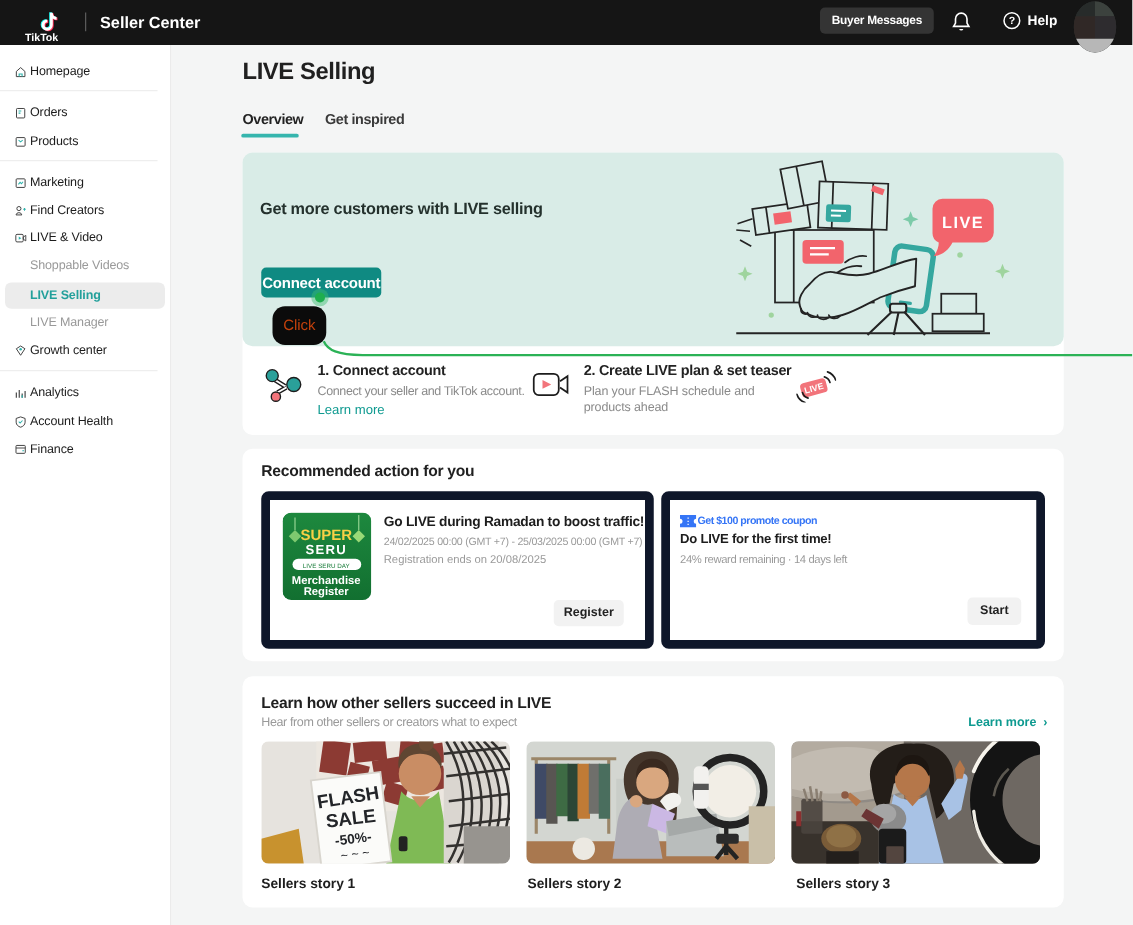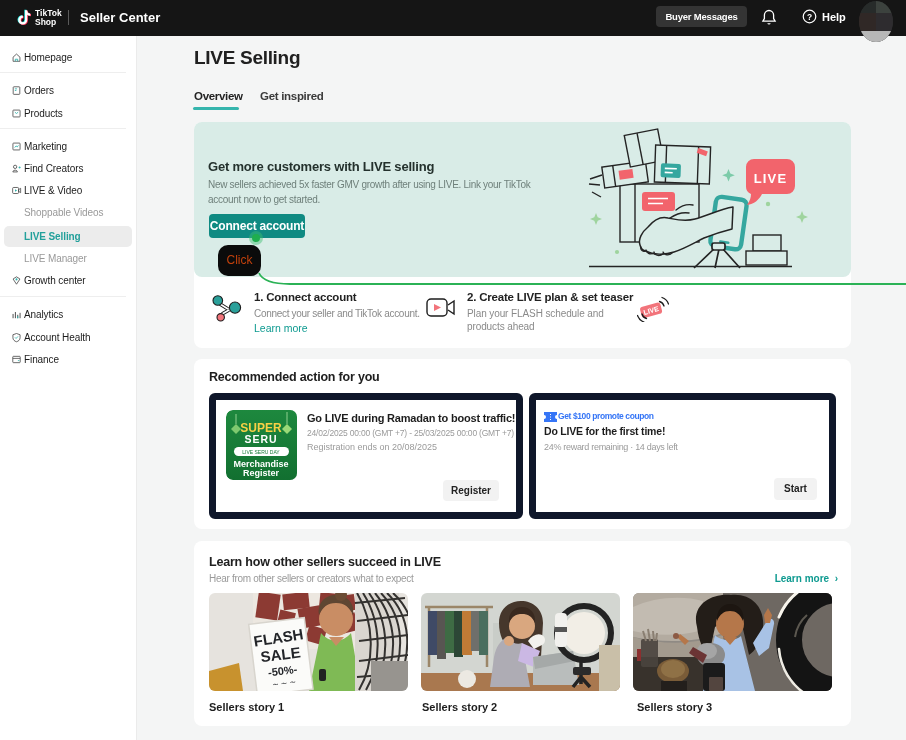--- a/index.html
+++ b/index.html
@@ -1,21 +1,21 @@
 <!DOCTYPE html>
 <html><head>
 <meta charset="utf-8">
 <style>
   * { margin:0; padding:0; box-sizing:border-box; }
   html,body { width:906px; height:740px; overflow:hidden; }
   body { font-family:"Liberation Sans", sans-serif; background:#f4f5f5; position:relative; }
 
   
   .topbar { position:absolute; left:0; top:0; width:906px; height:36px; background:#151515; z-index:30; }
-  .logo { position:absolute; left:17px; top:9px; display:flex; align-items:flex-start; }
+  .logo { position:absolute; left:17px; top:9px; display:flex; align-items:flex-end;flex-direction:column; }
   .logo-txt { color:#fff; font-size:8.5px; font-weight:bold; line-height:9px; margin-left:3px; }
   .logo-sep { position:absolute; left:68px; top:10px; width:1px; height:15px; background:#5a5a5a; }
   .sc-title { position:absolute; left:80px; top:10px; color:#fff; font-size:13px; font-weight:bold; }
   .bm-btn { position:absolute; left:656px; top:6px; width:91px; height:21px; background:#343434; border-radius:4px; color:#fff; font-size:9.5px; font-weight:bold; letter-spacing:-0.2px; text-align:center; line-height:21px; }
   .bell { position:absolute; left:761px; top:9px; }
   .help { position:absolute; left:802px; top:9px; display:flex; align-items:center; color:#fff; font-size:11px; font-weight:bold; }
   .avatar { position:absolute; left:859px; top:1px; width:34px; height:41px; border-radius:50%; overflow:hidden; background:#2c2f2e; z-index:31; }
   .avatar .q1{position:absolute;left:0;top:0;width:17px;height:12px;background:#272b2a;}
   .avatar .q2{position:absolute;left:17px;top:0;width:17px;height:12px;background:#3c423e;}
   .avatar .q3{position:absolute;left:0;top:12px;width:17px;height:18px;background:#302826;}
@@ -214,21 +214,20 @@
 <div class="main"></div>
 
 <h1 class="pagetitle">LIVE Selling</h1>
 <span style="position:absolute;left:194px;top:90px;font-size:11.5px;font-weight:bold;letter-spacing:-0.3px;color:#222">Overview</span>
 <span style="position:absolute;left:260px;top:90px;font-size:11.5px;font-weight:bold;letter-spacing:-0.3px;color:#3a3a3a">Get inspired</span>
 <div class="tab-line"></div>
 
 <div class="card card1">
   <div class="banner">
     <div class="b-h">Get more customers with LIVE selling</div>
-    <div class="b-d">New sellers achieved 5x faster GMV growth after using LIVE. Link your TikTok account now to get started.</div>
     <div class="b-btn">Connect account</div>
 
     <svg style="position:absolute;left:386px;top:0" width="271" height="155" viewBox="0 0 271 155">
       <g fill="none" stroke="#242424" stroke-width="1.4">
 
         <rect x="40" y="62" width="79" height="58" fill="#d9ece7"></rect>
         <path d="M55 62 V120"></path>
 
         <g transform="rotate(-8 45 52)">
             <rect x="23" y="42" width="44" height="21" fill="#d9ece7"></rect>

